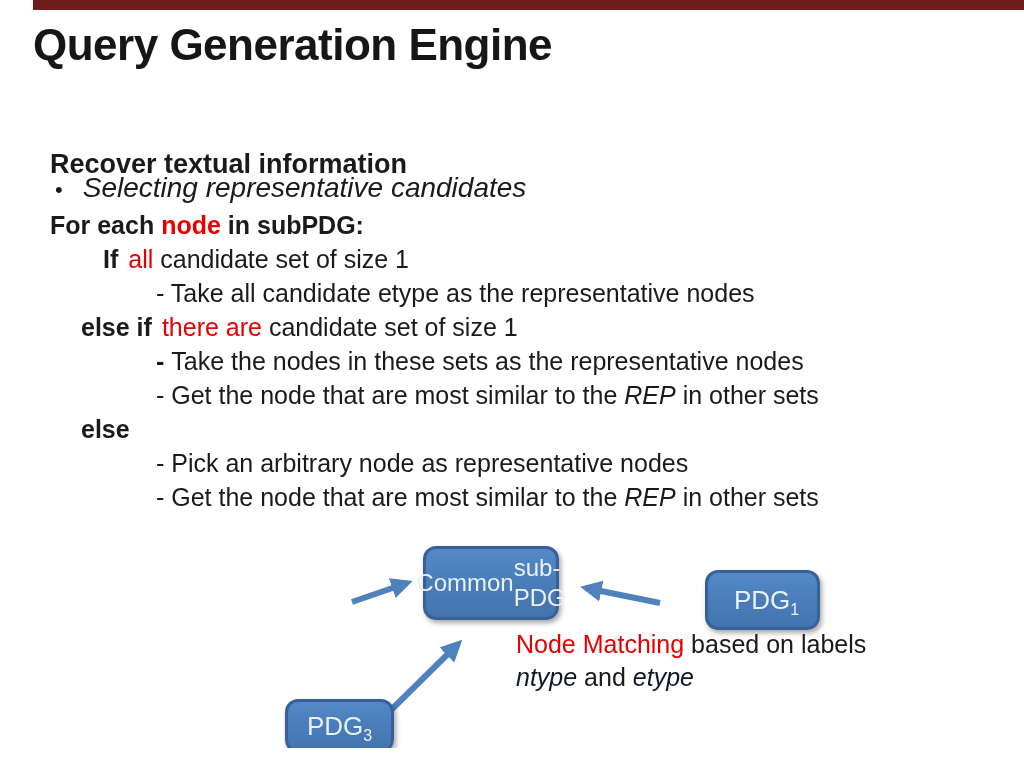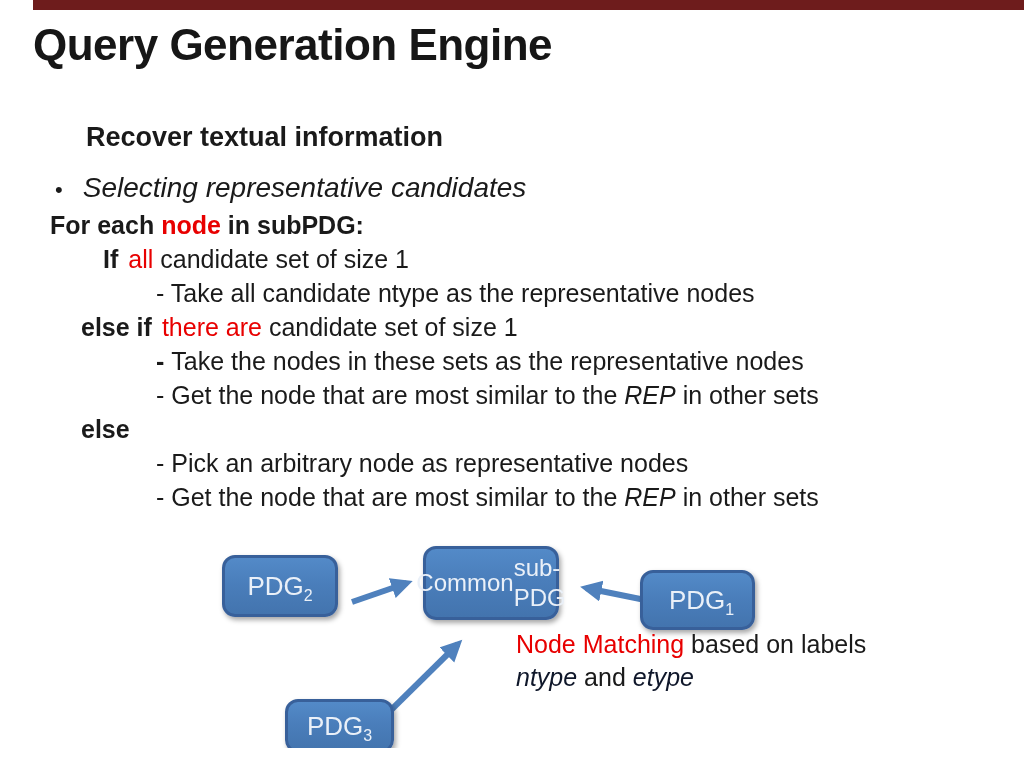--- a/index.html
+++ b/index.html
@@ -5,21 +5,21 @@
   html,body{margin:0;padding:0;background:#fff;}
   .slide{
     position:relative;width:1024px;height:748px;background:#ffffff;overflow:hidden;
     font-family:"Liberation Sans",sans-serif;color:#1a1a1a;
   }
   .top-bar{position:absolute;left:33px;top:0;width:991px;height:10px;background:#6e1c1c;}
   .title{
     position:absolute;left:33px;top:20px;margin:0;
     font-size:44px;font-weight:700;color:#161616;letter-spacing:-0.5px;
   }
-  .heading{position:absolute;left:50px;top:122px;font-size:27px;font-weight:700;margin-left:36px;}
+  .heading{position:absolute;left:50px;top:149px;font-size:27px;font-weight:700;}
   .bullet-line{position:absolute;left:55px;top:172px;font-size:28px;font-style:italic;}
   .bullet-glyph{font-style:normal;font-size:22px;vertical-align:middle;margin-right:20px;}
   .code{position:absolute;left:50px;top:208px;font-size:25px;line-height:34px;white-space:nowrap;}
   .cl{height:34px;}
   .ind-if{padding-left:53px;}
   .ind-else{padding-left:31px;}
   .ind-dash{padding-left:106px;}
   .b{font-weight:700;}
   .i{font-style:italic;}
   .red{color:#e80000;}
@@ -30,21 +30,21 @@
     position:absolute;box-sizing:border-box;
     background:linear-gradient(180deg,#538ac8 0%,#4a7ebb 45%,#4374ae 100%);
     border:3px solid #38609a;border-radius:13px;
     box-shadow:2px 3px 5px rgba(0,0,0,0.35);
     color:#eaf0f8;display:flex;align-items:center;justify-content:center;
     font-size:26px;
   }
   .pdgbox sub{font-size:16px;line-height:0;}
   .box-pdg2{left:222px;top:555px;width:116px;height:62px;}
   .box-common{left:423px;top:546px;width:136px;height:74px;font-size:24px;line-height:30px;}
-  .box-pdg1{left:640px;top:570px;width:115px;height:60px;padding-left:8px;}
+  .box-pdg1{left:705px;top:570px;width:115px;height:60px;padding-left:8px;}
   .box-pdg3{left:285px;top:699px;width:109px;height:54px;justify-content:center;}
   .caption{position:absolute;left:516px;top:628px;font-size:25px;line-height:33px;}
   .blue{color:#0f172a;}
 </style>
 </head>
 <body>
 
 <div class="slide">
 
   <div class="top-bar"></div>
@@ -53,43 +53,40 @@
 
   <div class="heading">Recover textual information</div>
 
   <div class="bullet-line">
     <span class="bullet-glyph">•</span><span>Selecting representative candidates</span>
   </div>
 
   <div class="code">
     <div class="cl"><span class="b">For each </span><span class="b red">node</span><span class="b"> in subPDG:</span></div>
     <div class="cl ind-if"><span class="b">If</span><span class="red gapL">all</span><span> candidate set of size 1</span></div>
-    <div class="cl ind-dash"><span>- Take all candidate ntype as the representative nodes</span></div>
+    <div class="cl ind-dash"><span>- Take all candidate etype as the representative nodes</span></div>
     <div class="cl ind-else"><span class="b">else if</span><span class="red gapL">there are</span><span> candidate set of size 1</span></div>
     <div class="cl ind-dash"><span class="b">- </span><span>Take the nodes in these sets as the representative nodes</span></div>
     <div class="cl ind-dash"><span>- Get the node that are most similar to the </span><span class="i">REP</span><span> in other sets</span></div>
     <div class="cl ind-else"><span class="b">else</span></div>
     <div class="cl ind-dash"><span>- Pick an arbitrary node as representative nodes</span></div>
     <div class="cl ind-dash"><span>- Get the node that are most similar to the </span><span class="i">REP</span><span> in other sets</span></div>
   </div>
 
   <svg class="arrows" width="1024" height="768" viewBox="0 0 1024 768">
     <defs>
       <marker id="ah" markerWidth="5" markerHeight="4" refX="2.6" refY="1.75" orient="auto">
         <path d="M0,0 L3.6,1.75 L0,3.5 Z" fill="#4f81bd"></path>
       </marker>
     </defs>
     <line x1="352" y1="602" x2="407" y2="583" stroke="#4f81bd" stroke-width="6" marker-end="url(#ah)"></line>
     <line x1="660" y1="603" x2="586" y2="588" stroke="#4f81bd" stroke-width="6" marker-end="url(#ah)"></line>
     <line x1="389" y1="712" x2="458" y2="644" stroke="#4f81bd" stroke-width="6" marker-end="url(#ah)"></line>
   </svg>
 
-  <div class="pdgbox box-pdg2">
-    <span><span>PDG</span><sub>2</sub></span>
-  </div>
 
   <div class="pdgbox box-common">
     <span>Common</span>
     <span>sub-PDG</span>
   </div>
 
   <div class="pdgbox box-pdg1">
     <span><span>PDG</span><sub>1</sub></span>
   </div>
 

